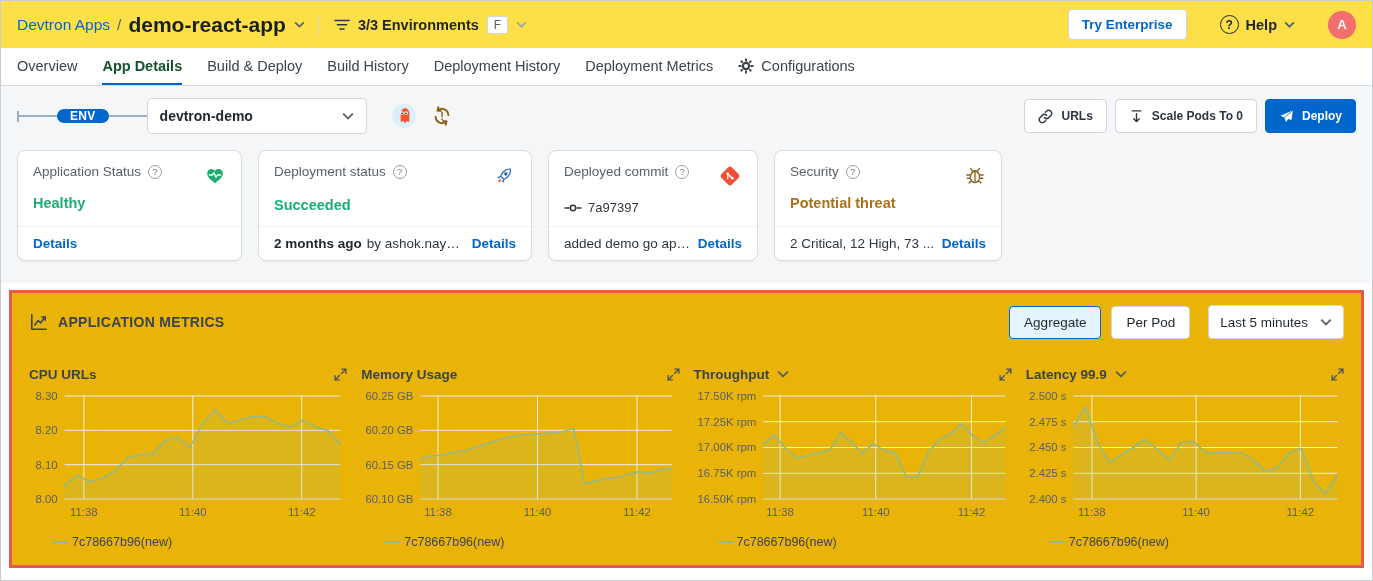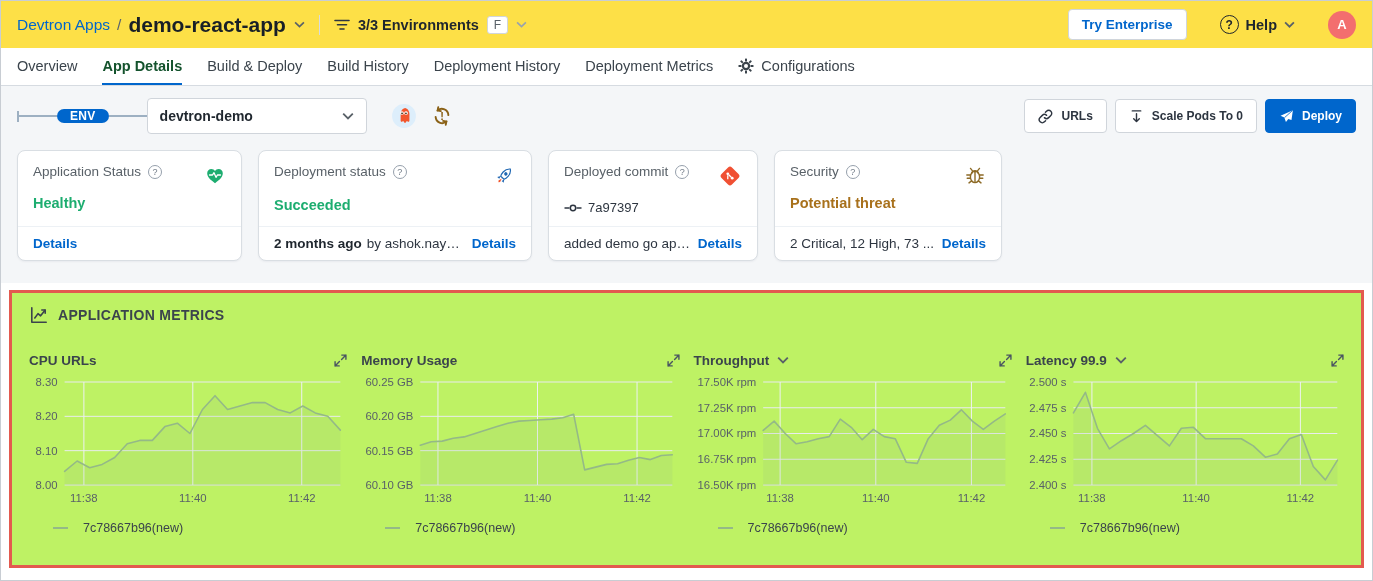--- a/index.html
+++ b/index.html
@@ -53,35 +53,35 @@
   .amber { color:#a8711c; }
   .commit-row { margin-top:8px; display:flex; align-items:center; gap:6px; font-size:13px; color:#2d3540; }
   .card-footer { border-top:1px solid #edf1f5; padding:9px 15px; display:flex; align-items:center; gap:5px; font-size:13.5px; margin-top:auto; }
   .detail-link { color:#0066cc; font-weight:bold; margin-left:auto; cursor:pointer; white-space:nowrap; }
   .foot-strong { font-weight:bold; color:#1f262e; white-space:nowrap; }
   .foot-text { color:#2d3540; overflow:hidden; white-space:nowrap; text-overflow:ellipsis; }
   .w1{width:225px}.w2{width:274px}.w3{width:210px}.w4{width:228px}
 
   
   .lower { background:#fff; flex:1; padding:7px 8px 12px; }
-  .metrics-box { height:100%; border:3px solid #e35a4f; background:#bef264; padding:12px 17px 10px; display:flex; flex-direction:column; }
+  .metrics-box { height:100%; border:3px solid #e35a4f; background:#eab308; padding:12px 17px 10px; display:flex; flex-direction:column; }
   .metrics-head { display:flex; align-items:center; }
   .metrics-title { font-size:14px; font-weight:bold; color:#3b444c; letter-spacing:.3px; margin-left:9px; }
   .metrics-controls { margin-left:auto; display:flex; align-items:center; gap:10px; }
   .toggle-btn { height:33px; padding:0 14px; border:1px solid #d0d5db; border-radius:4px; background:#fff; font-size:13.5px; color:#1f262e; cursor:pointer; display:flex; align-items:center; }
   .toggle-btn.selected { background:#e5f2ff; border-color:#0066cc; }
   .range-select { height:34px; border:1px solid #d0d5db; border-radius:4px; background:#fff; display:flex; align-items:center; gap:12px; padding:0 11px; font-size:13.5px; color:#1f262e; margin-left:8px; cursor:pointer; }
   .charts-row { display:flex; gap:14px; margin-top:24px; }
   .chart { flex:1; min-width:0; }
   .chart-head { display:flex; align-items:center; gap:8px; height:22px; }
   .chart-title { font-size:13.5px; font-weight:bold; color:#3b444c; }
   .chart-head .chev { cursor:pointer; }
   .expand { margin-left:auto; color:#4a5561; cursor:pointer; display:flex; }
   .plot { width:100%; height:138px; display:block; margin-top:4px; }
-  .legend { display:flex; align-items:center; gap:15px; margin:8px 0 0 24px; font-size:12.5px; color:#3b444c; }
+  .legend { display:flex; align-items:center; gap:4px; margin:8px 0 0 24px; font-size:12.5px; color:#3b444c; }
   .dash { width:15px; height:2px; background:#94b987; flex:none; }
 </style>
 </head>
 <body>
 
 <div class="page">
 
   <div class="topbar">
     <span class="crumb-group">Devtron Apps</span>
     <span class="crumb-sep">/</span>
@@ -333,20 +333,30 @@
 
       <div class="metrics-head">
         <svg width="20" height="20" viewBox="0 0 20 20">
             <g fill="none" stroke="#3b444c" stroke-width="1.6" stroke-linecap="round" stroke-linejoin="round">
               <path d="M2.8 2.8v14.4h14.4"></path>
               <polyline points="5.8 13 9 8.6 11.6 10.8 16 5.2"></polyline>
               <polyline points="12.8 5 16.2 5 16.2 8.2"></polyline>
             </g>
           </svg>
         <span class="metrics-title">APPLICATION METRICS</span>
+        <div class="metrics-controls">
+          <button class="toggle-btn selected">Aggregate</button>
+          <button class="toggle-btn">Per Pod</button>
+          <div class="range-select">
+            <span>Last 5 minutes</span>
+            <svg class="chev" width="12" height="8" viewBox="0 0 10 6">
+                <path d="M1 1l4 4 4-4" fill="none" stroke="currentColor" stroke-width="1.5"></path>
+              </svg>
+          </div>
+        </div>
       </div>
 
       <div class="charts-row">
 
         <div class="chart">
           <div class="chart-head">
             <span class="chart-title">CPU URLs</span>
             <span class="expand">
                 <svg width="13" height="13" viewBox="0 0 12 12">
                   <g fill="none" stroke="currentColor" stroke-width="1.3" stroke-linecap="round" stroke-linejoin="round">

